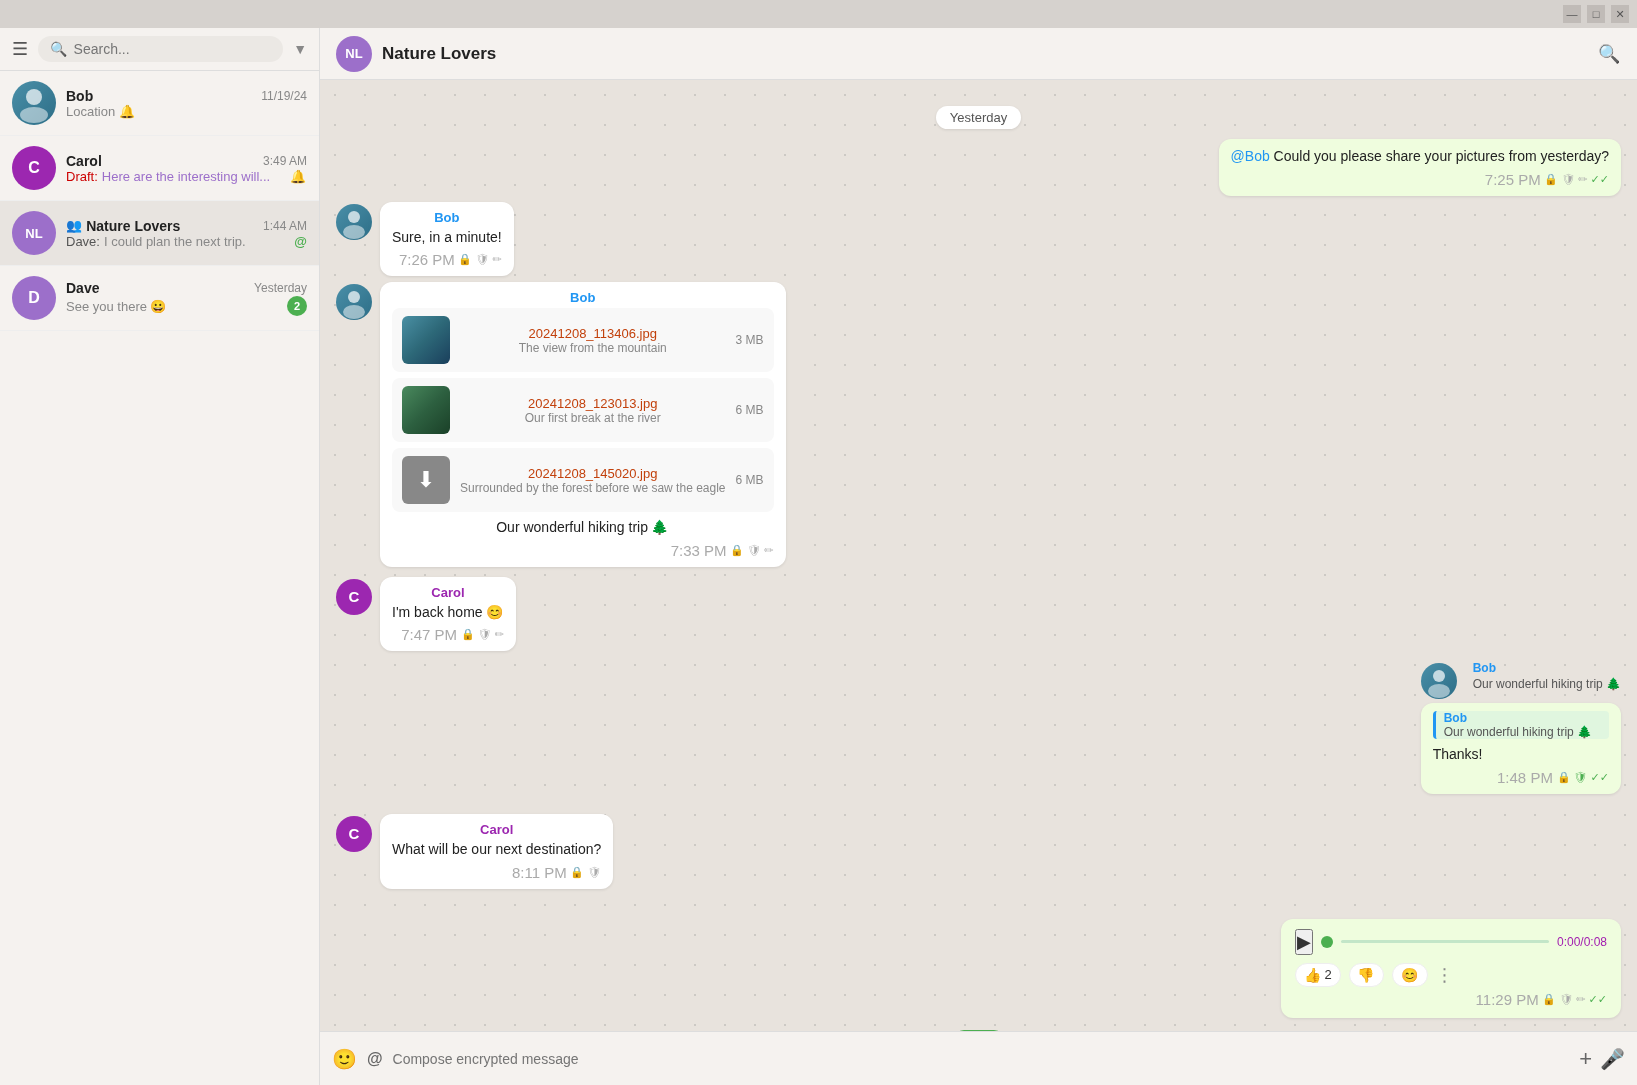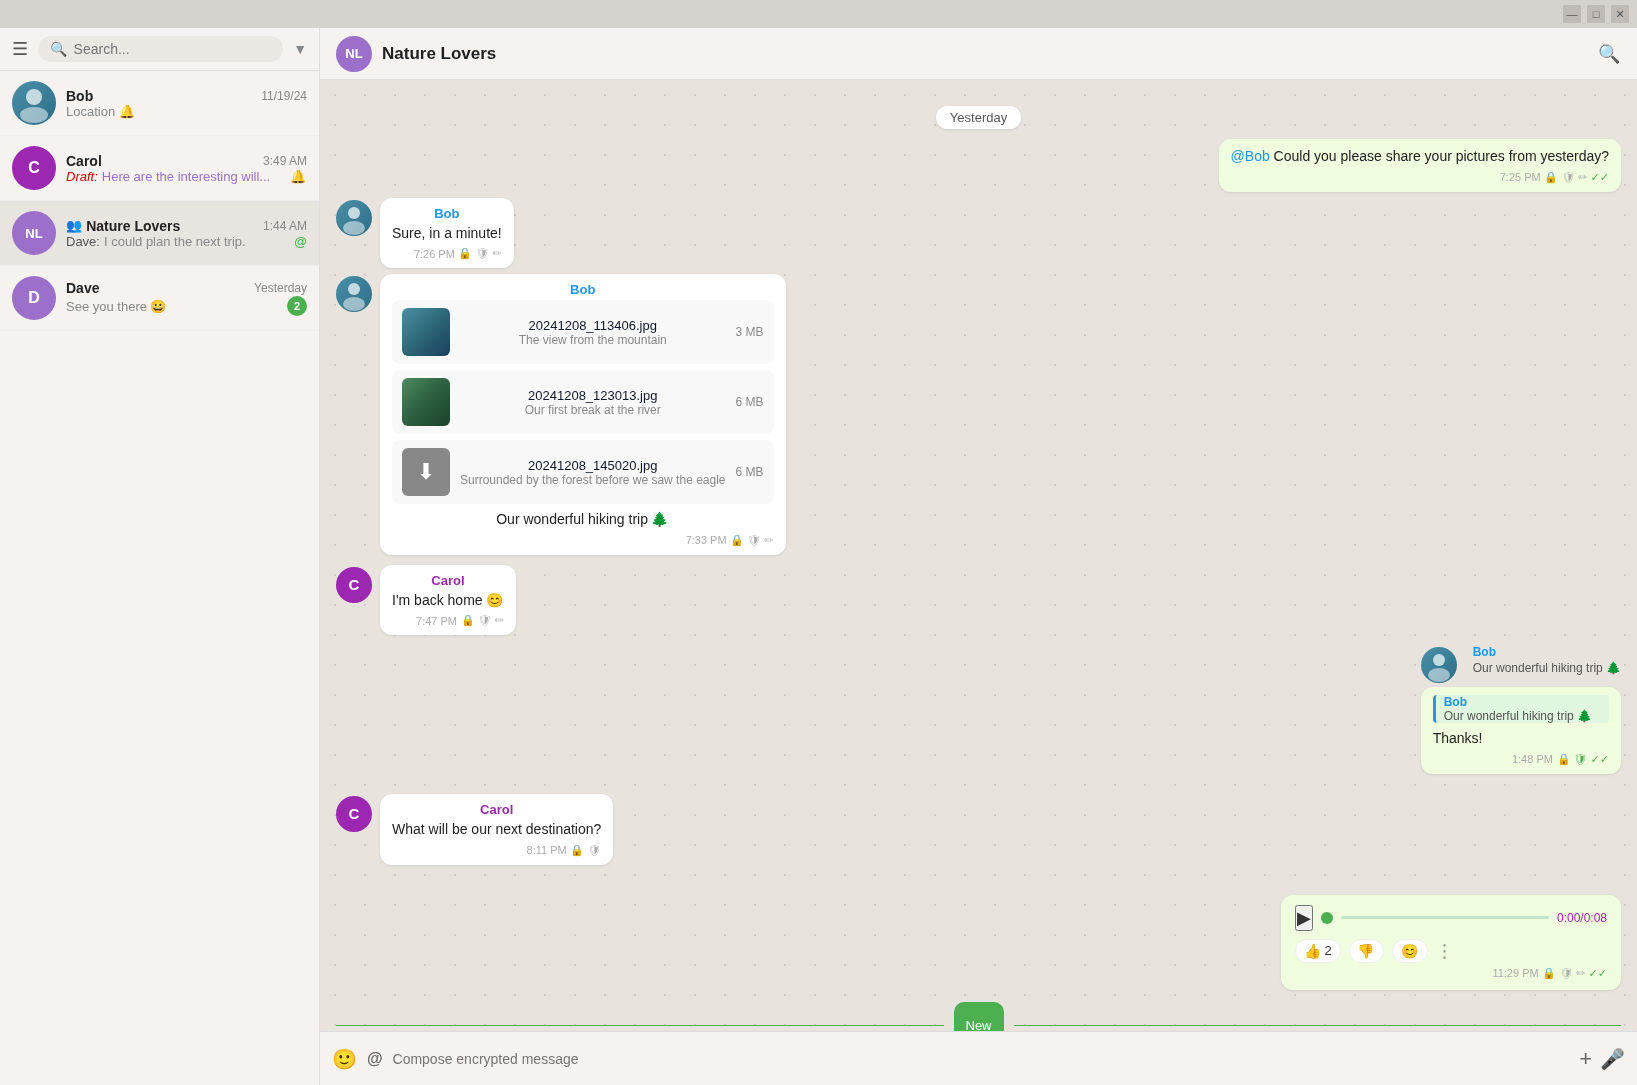--- a/index.html
+++ b/index.html
@@ -93,21 +93,21 @@
       display: flex; align-items: center; justify-content: center;
       font-weight: bold; font-size: 16px; color: white;
     }
 
     .chat-info { flex: 1; min-width: 0; }
     .chat-top { display: flex; justify-content: space-between; align-items: center; }
     .chat-name { font-weight: 600; font-size: 14px; color: #222; }
     .chat-time { font-size: 12px; color: #888; }
     .chat-preview { font-size: 13px; color: #888; white-space: nowrap; overflow: hidden; text-overflow: ellipsis; display: flex; align-items: center; gap: 4px; }
     .chat-preview.draft { color: #9c6fca; }
-    .draft-label { color: #cc0000; font-style: italic; }
+    .draft-label { color: #cc0000; }
 
     .badge {
       background: #4caf50; color: white;
       border-radius: 50%; width: 20px; height: 20px;
       display: flex; align-items: center; justify-content: center;
       font-size: 11px; font-weight: bold; flex-shrink: 0;
     }
 
     .mute-icon { color: #aaa; font-size: 13px; }
 
@@ -197,40 +197,40 @@
     }
     .msg-sender.bob { color: #2196f3; }
     .msg-sender.carol { color: #9c27b0; }
 
     .msg-text { font-size: 14px; color: #222; line-height: 1.4; }
 
     .msg-meta {
       display: flex; align-items: center; gap: 4px;
       justify-content: flex-end; margin-top: 4px;
     }
-    .msg-time { font-size: 11px; color: #aaa; }
+    .msg-time { font-size: 15px; color: #aaa; }
     .msg-icons { font-size: 11px; color: #aaa; display: flex; gap: 3px; }
 
     
     .file-attachment {
       display: flex; align-items: center; gap: 10px;
       padding: 8px 10px;
       background: #f8f8f8;
       border-radius: 8px;
       margin-bottom: 6px;
       cursor: pointer;
     }
     .file-thumb {
       width: 48px; height: 48px; border-radius: 6px;
       object-fit: cover; flex-shrink: 0;
       background: #ccc;
       display: flex; align-items: center; justify-content: center;
     }
     .file-info { flex: 1; min-width: 0; }
-    .file-name { font-size: 13px; font-weight: 500; color: #0f172a; }
+    .file-name { font-size: 13px; font-weight: 500; color: #c2410c; }
     .file-desc { font-size: 12px; color: #888; }
     .file-size { font-size: 12px; color: #888; white-space: nowrap; }
 
     
     .new-sep {
       display: flex; align-items: center; gap: 10px;
       margin: 12px 0;
     }
     .new-sep-line { flex: 1; height: 1px; background: #4caf50; }
     .new-sep-label {

